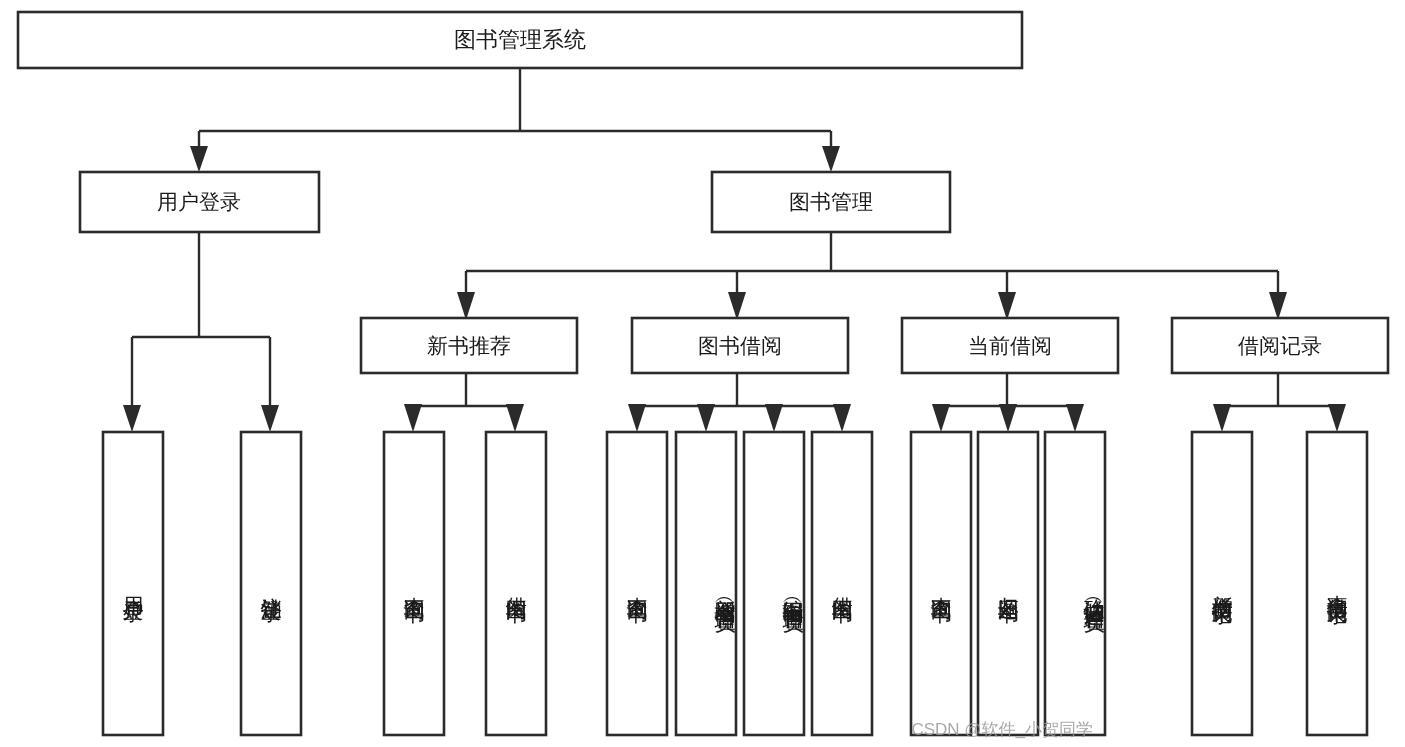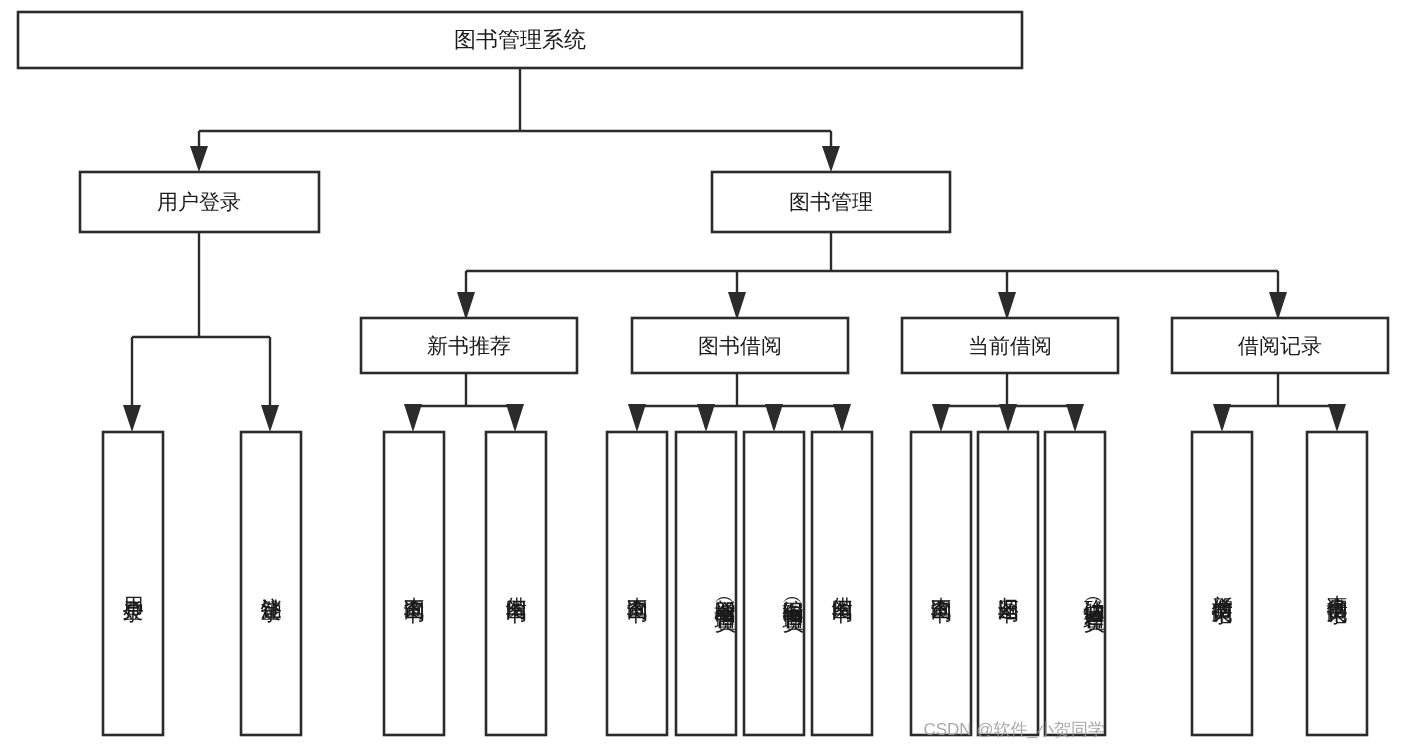--- a/index.html
+++ b/index.html
@@ -67,21 +67,21 @@
     text-orientation: upright;
     letter-spacing: 2px;
     display: flex;
     align-items: center;
     justify-content: center;
     white-space: nowrap;
     pointer-events: none;
   }
   #watermark {
     position: absolute;
-    right: 12px;
+    right: 24px;
     bottom: 6px;
     font-family: "Liberation Sans", sans-serif;
     font-size: 17px;
     color: #9a9a9a;
     opacity: 0.85;
     white-space: nowrap;
   }
 </style>
 </head>
 <body>

